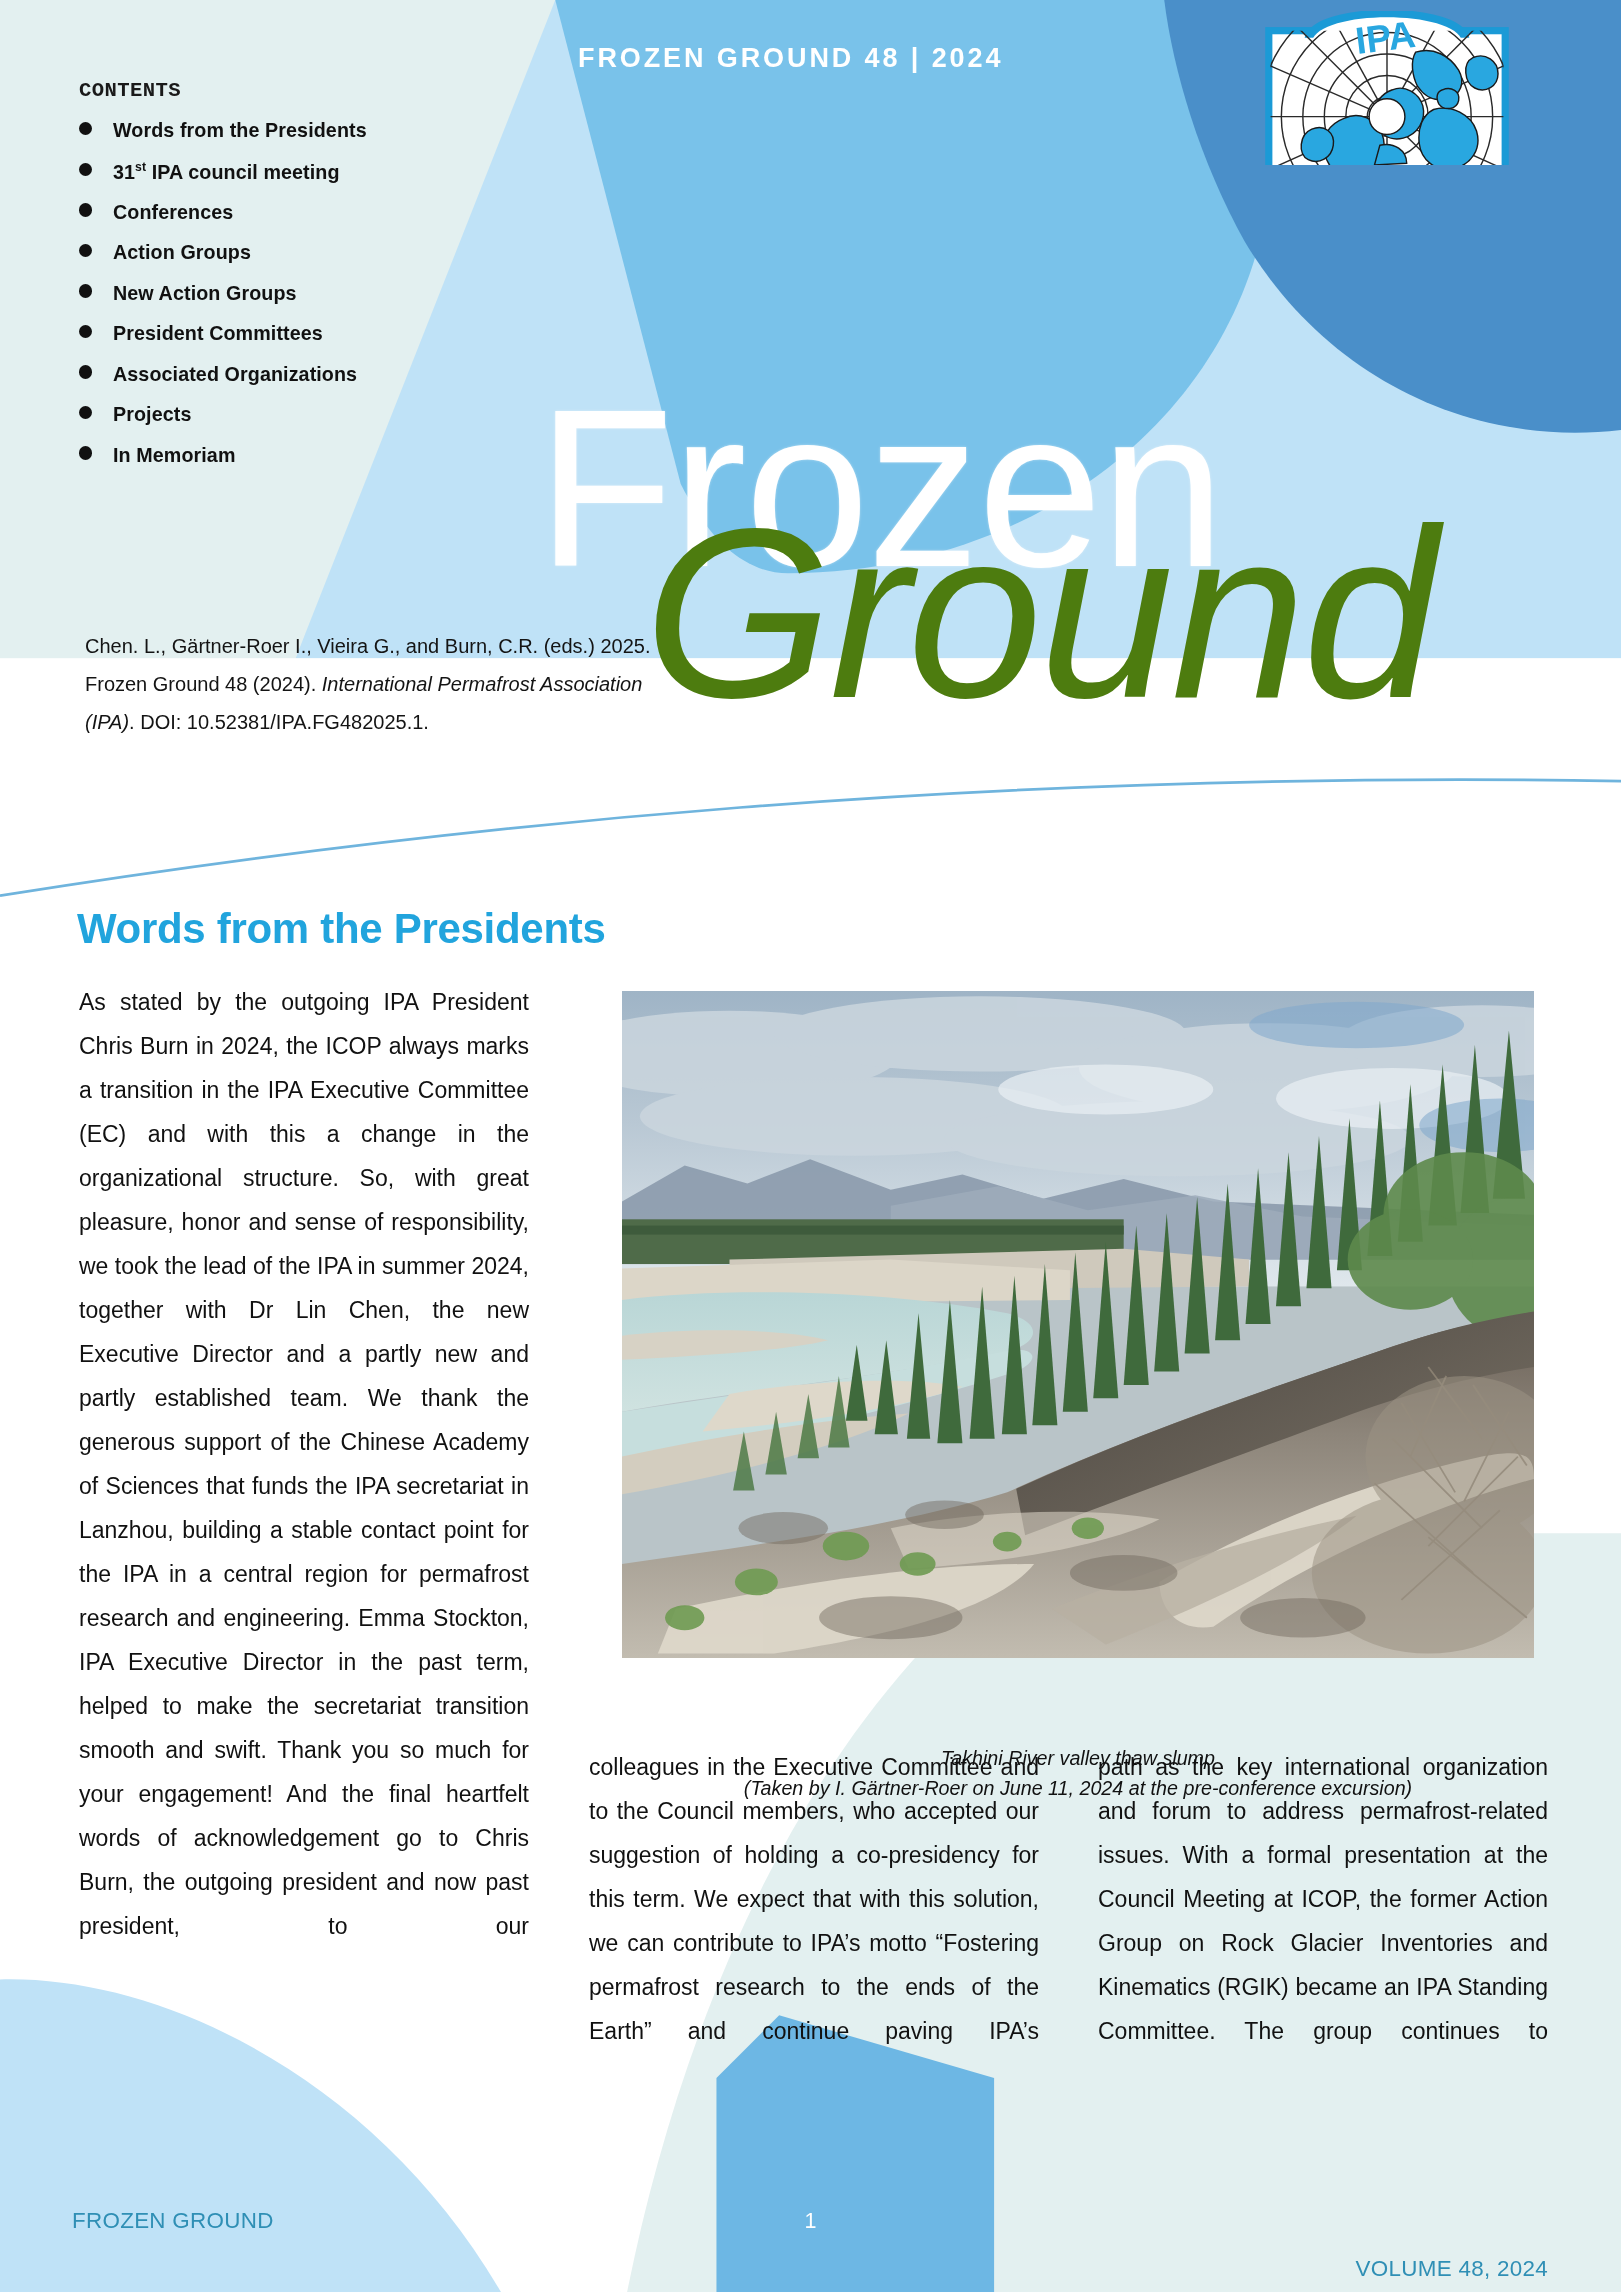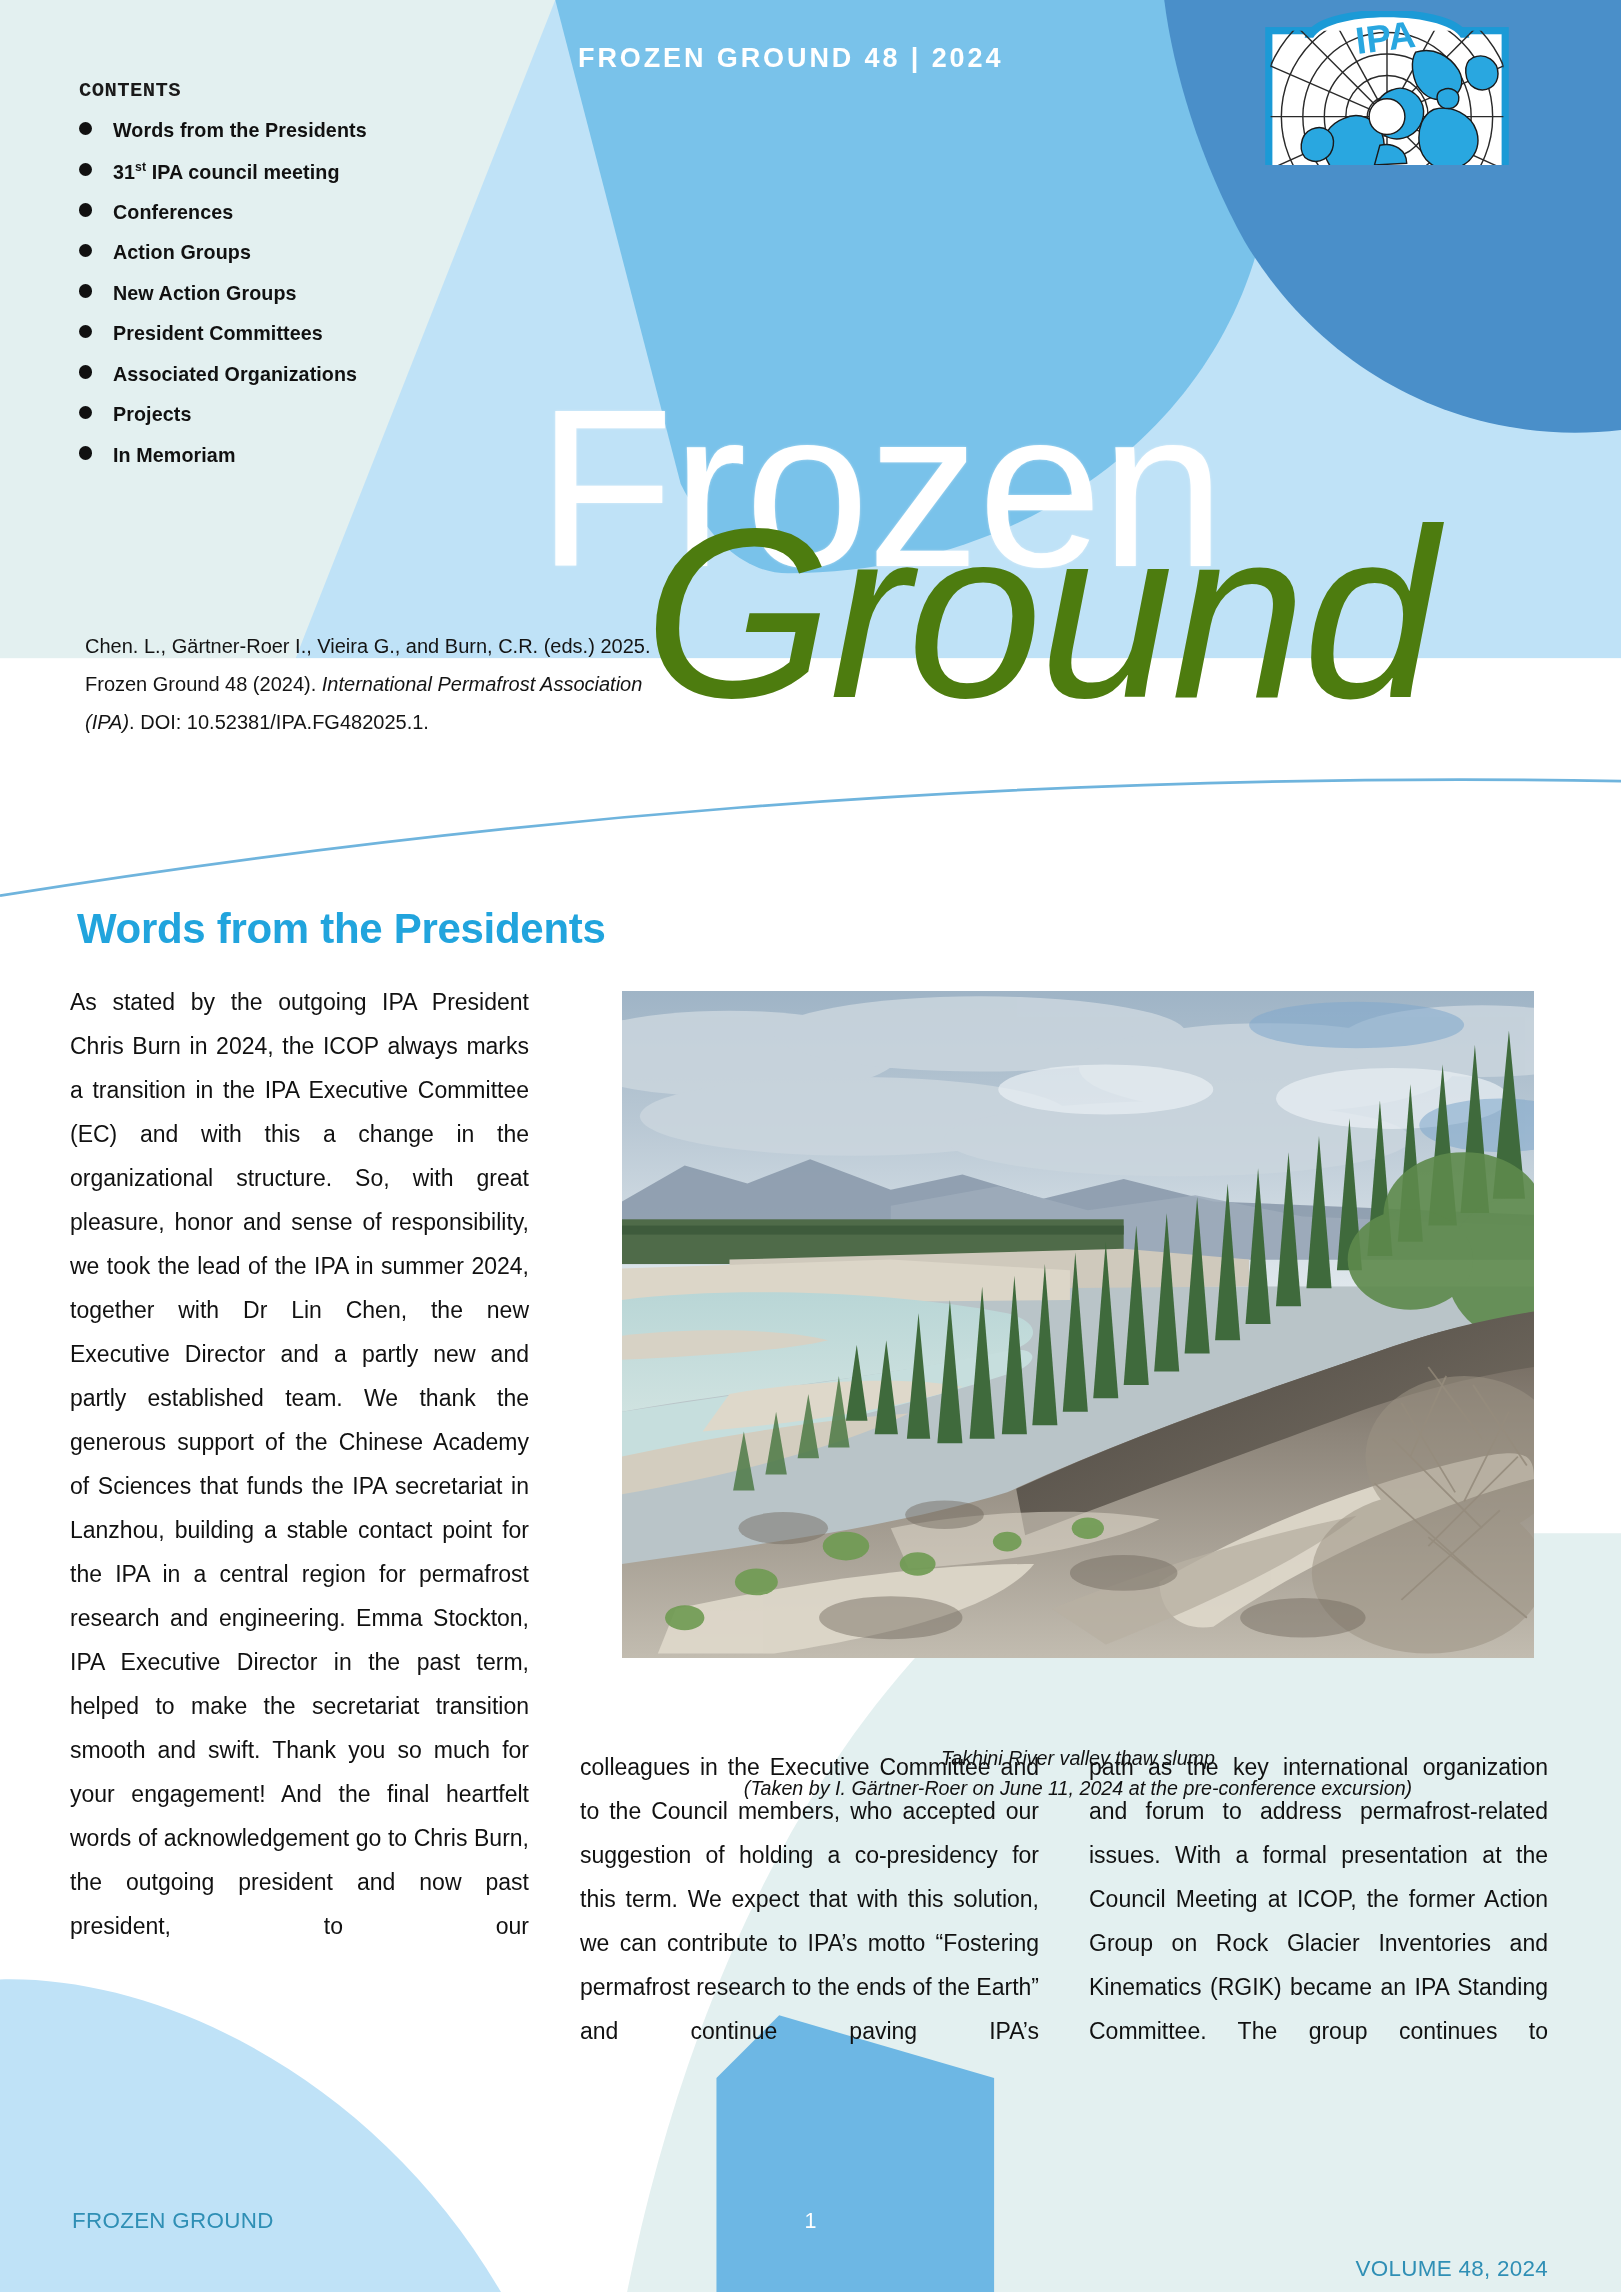--- a/index.html
+++ b/index.html
@@ -131,21 +131,21 @@
     font-size: 23px;
     line-height: 44px;
     color: #111111;
     text-align: justify;
     font-family: "Liberation Sans", sans-serif;
   }
   #col-1 { left: 70px;  top: 980px; width: 459px; }
   #col-2 { left: 580px; top: 1745px; width: 459px; }
   #col-3 { left: 1089px;top: 1745px; width: 459px; }
   .col p { margin: 0; text-align: justify; }
-  .col p.last { text-align: justify; text-align-last: justify; }
+  .col p.last { text-align: justify; text-align-last: justify; margin-left: 9px; }
 
   
   #photo-wrap {
     position: absolute;
     left: 622px; top: 991px;
     width: 912px; height: 667px;
   }
   #photo {
     position: absolute; left: 0; top: 0;
     width: 912px; height: 667px;

